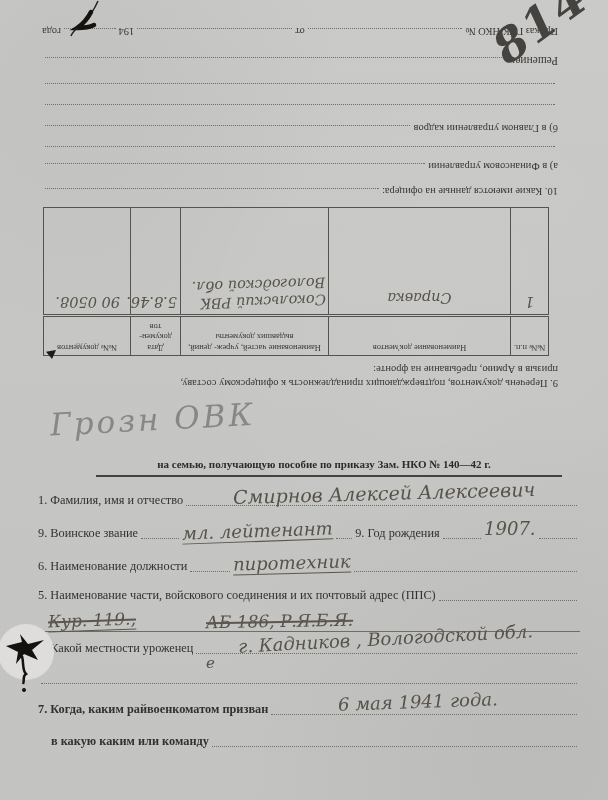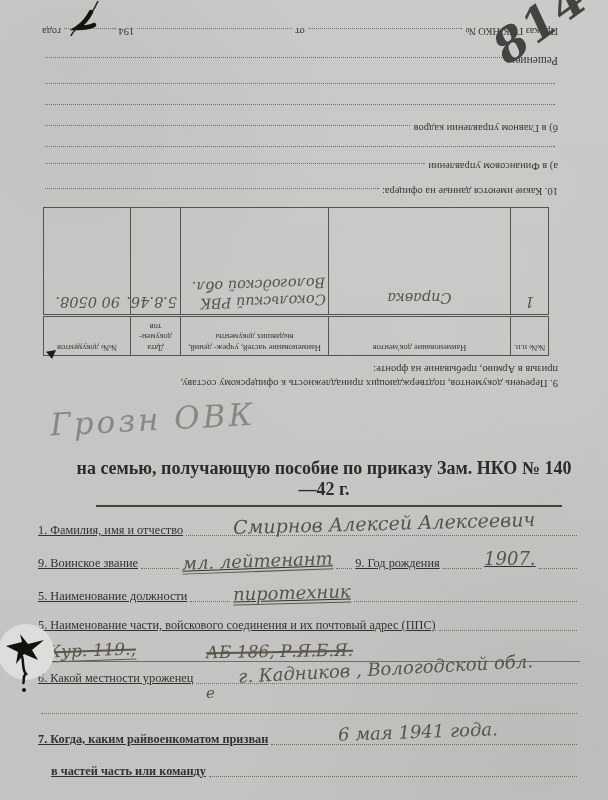--- a/index.html
+++ b/index.html
@@ -43,24 +43,24 @@
     position:absolute;left:292px;top:4px;
     font-family:"Liberation Sans",sans-serif;font-weight:bold;
     font-size:34px;letter-spacing:13px;color:#2b2926;
   }
   .pencil-note{
     position:absolute;left:12px;top:-2px;width:330px;
     font-family:"DejaVu Serif",serif;font-style:italic;
     font-size:31px;letter-spacing:3px;color:rgba(95,93,88,.60);
     transform:rotate(-3deg);white-space:nowrap;
   }
-  .subtitle{font-weight:bold;font-size:18px;text-align:center;padding-left:30px;color:#2e2c28;}
+  .subtitle{font-weight:bold;font-size:11px;text-align:center;padding-left:30px;color:#2e2c28;}
   .rule{border-top:2.5px solid #44423c;margin:5px 18px 0 58px;}
   .section-a{font-weight:bold;font-size:13.4px;text-align:center;padding-left:40px;margin-top:16px;color:#2b2926;}
-  .front .row{display:flex;align-items:flex-end;position:relative;margin-top:11px;min-height:18px;text-decoration:underline;}
+  .front .row{display:flex;align-items:flex-end;position:relative;margin-top:11px;min-height:18px;}
   .hw-line{font-size:19px;white-space:nowrap;transform:rotate(-1.5deg);position:relative;top:2px;}
   .hw-mid{font-size:18px;white-space:nowrap;}
   .uw{border-bottom:1.3px solid #5b574d;}
   .strike{text-decoration:line-through;text-decoration-thickness:1.8px;text-decoration-color:#5b574d;}
   .bold{font-weight:bold;}
   .q5-values{display:flex;align-items:flex-end;border-bottom:1px solid #6f6d67;margin-top:2px;height:26px;}
   .q5-values .hw-mid{font-size:17px;}
   .q5a{margin-left:10px;transform:rotate(-2deg);}
   .q5b{margin-left:70px;transform:rotate(-1deg);}
   .stray-e{position:absolute;left:168px;top:-2px;font-size:15px;}
@@ -182,21 +182,21 @@
     <span class="dots"></span>
     <span class="hw hw-mid uw" style="transform:rotate(-2deg);position:relative;top:1px">мл. лейтенант</span>
     <span class="dots" style="max-width:16px"></span>
     <span class="lbl">9. Год рождения</span>
     <span class="dots"></span>
     <span class="hw hw-mid" style="position:relative;top:-2px">1907.</span>
     <span class="dots"></span>
   </div>
 
   <div class="row">
-    <span class="lbl">5. Наименование должности</span>
+    <span class="lbl">6. Наименование должности</span>
     <span class="dots" style="max-width:40px"></span>
     <span class="hw hw-mid uw" style="transform:rotate(-1.5deg)">пиротехник</span>
     <span class="dots"></span>
   </div>
 
   <div class="row">
     <span class="lbl">5. Наименование части, войскового соединения и их почтовый адрес (ППС)</span>
     <span class="dots"></span>
   </div>
   <div class="q5-values">
@@ -217,21 +217,21 @@
     <span class="dots"></span>
   </div>
 
   <div class="row bold" style="margin-top:13px">
     <span class="lbl">7. Когда, каким райвоенкоматом призван</span>
     <span class="dots"></span>
     <span class="hw hw-line" style="position:absolute;left:300px;top:-8px;font-size:18px;font-weight:normal;transform:rotate(-2deg)">6 мая 1941 года.</span>
   </div>
 
   <div class="row bold" style="margin-top:14px;padding-left:13px">
-    <span class="lbl">в частей часть или команду</span>
+    <span class="lbl">в какую каким или команду</span>
     <span class="dots"></span>
   </div>
 
   <div class="row bold" style="margin-top:14px;padding-left:13px">
     
     
   </div>
 
 </div>
 

